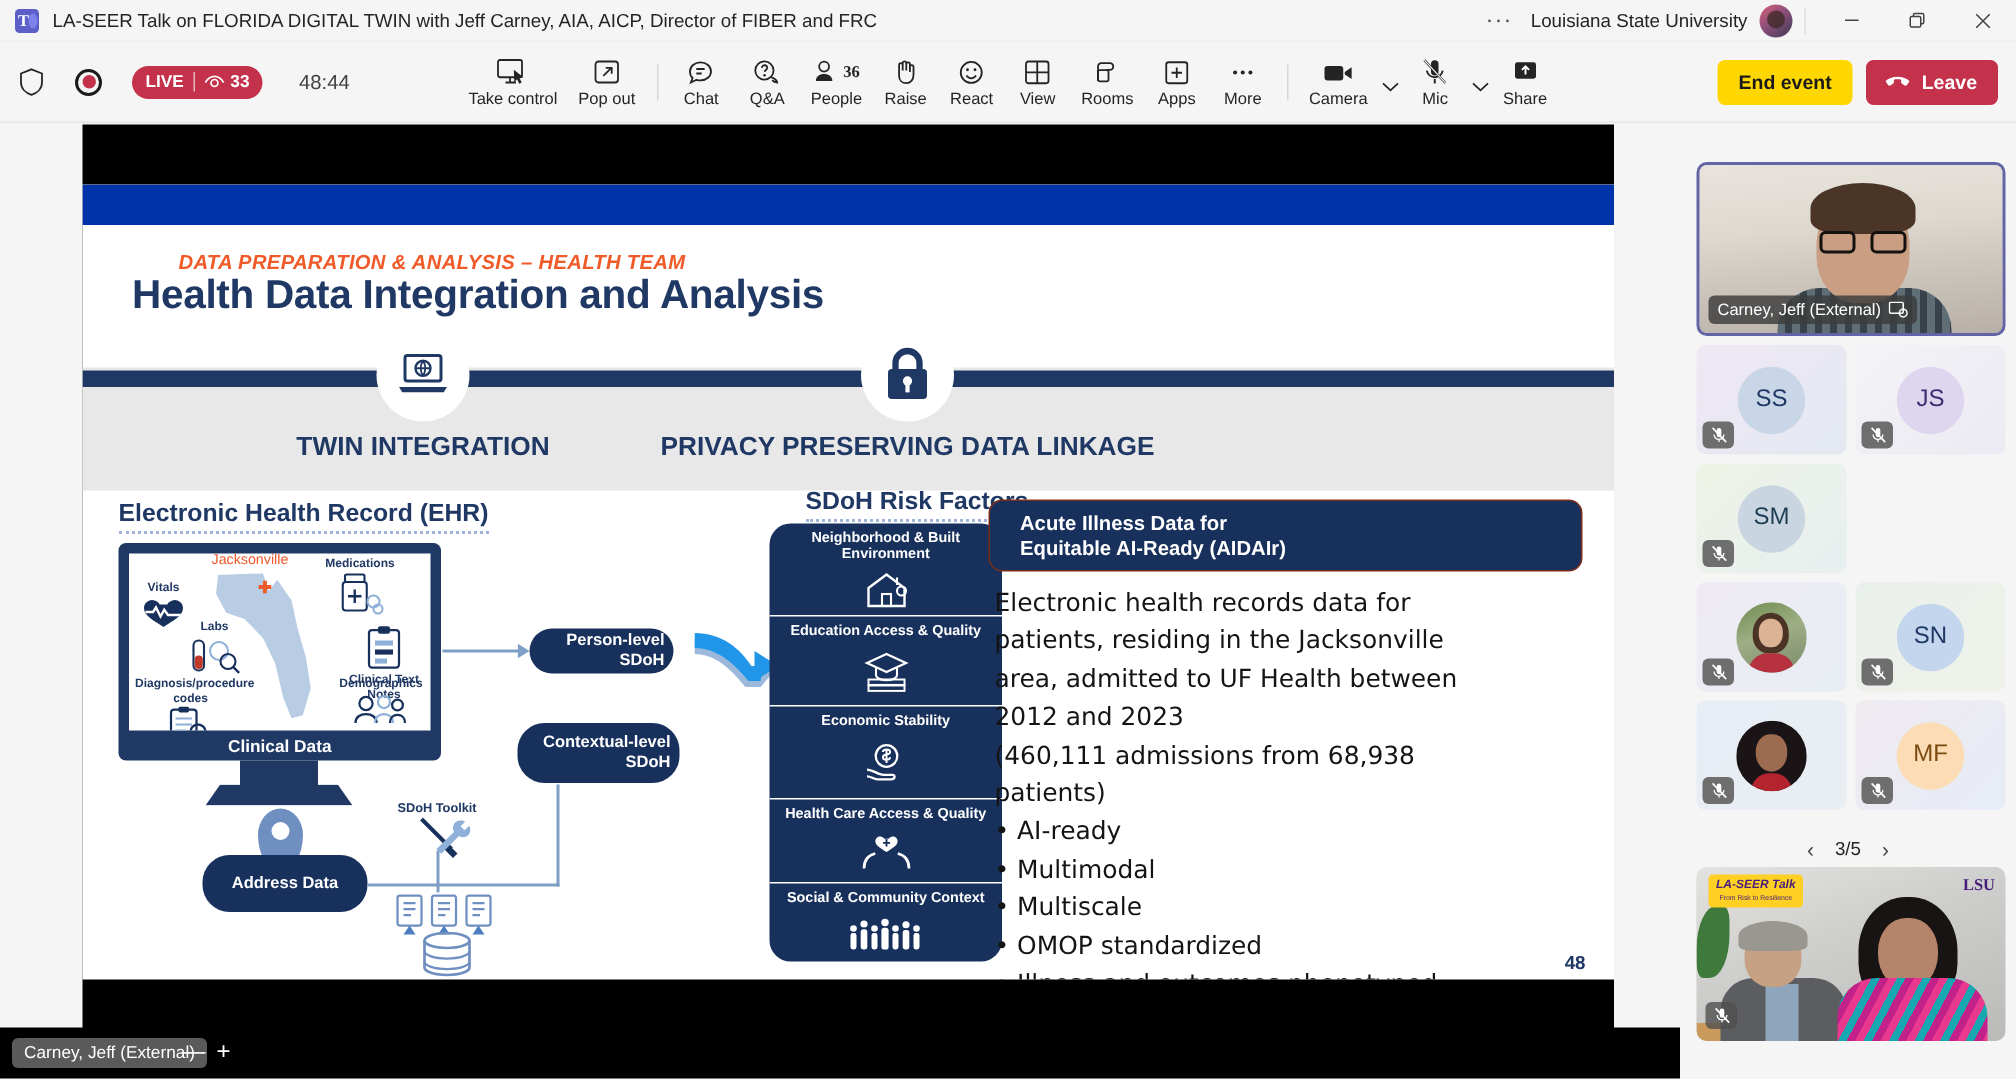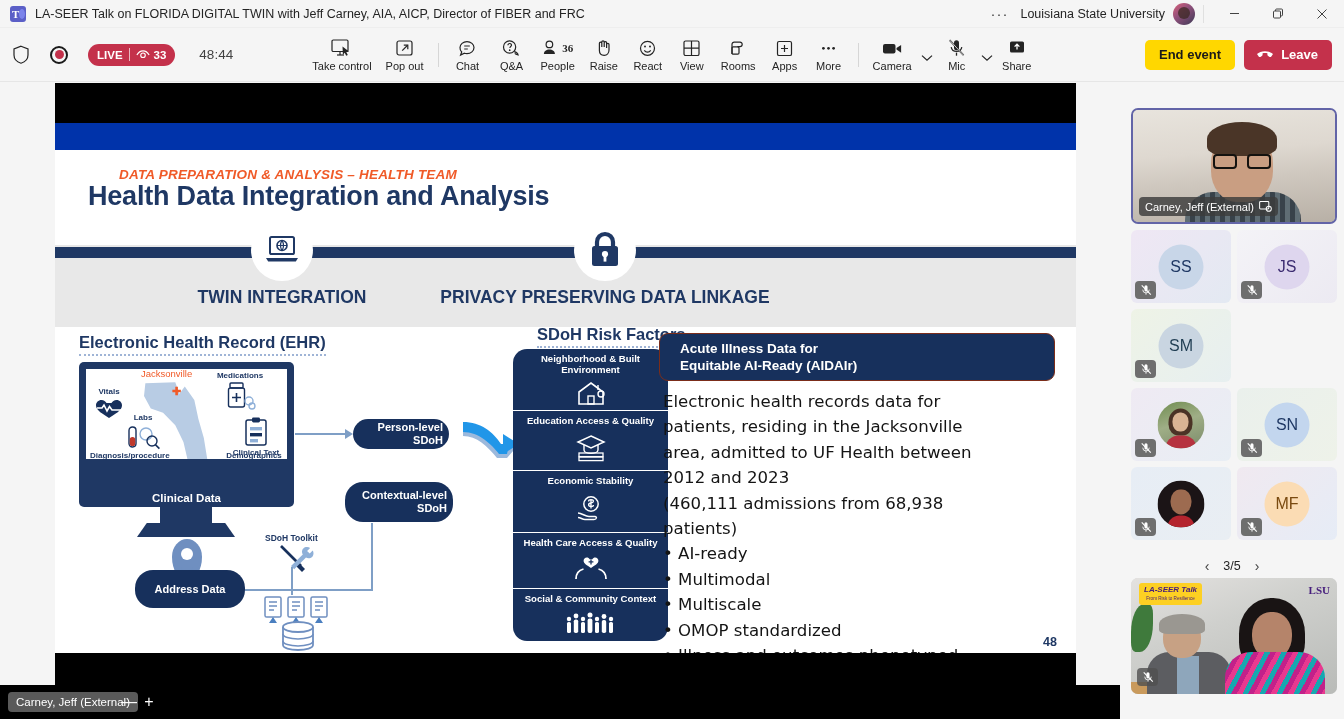--- a/index.html
+++ b/index.html
@@ -148,21 +148,21 @@
   .dg-title {
     position: absolute; color: #1f3864; font-size: 16.5px; font-weight: 700; white-space: nowrap;
   }
   .dg-title .underdot {
     display: block; border-bottom: 2px dotted #9fb4d6; margin-top: 2px; height: 0;
   }
   .monitor {
     position: absolute; left: 24px; top: 35px; width: 215px; height: 145px;
     background: #1f3864; border-radius: 5px; padding: 7px 7px 0 7px;
   }
-  .monitor .screen { width: 100%; height: 90px; background: #fff; position: relative; overflow: hidden; }
+  .monitor .screen { width: 100%; height: 118px; background: #fff; position: relative; overflow: hidden; }
   .monitor .mlabel {
     position: absolute; bottom: 3px; left: 0; width: 100%; text-align: center;
     color: #fff; font-size: 11.5px; font-weight: 700;
   }
   .mstand {
     position: absolute; left: 105px; top: 180px; width: 52px; height: 18px; background: #1f3864;
   }
   .mbase {
     position: absolute; left: 82px; top: 196px; width: 98px; height: 14px;
     background: #1f3864; clip-path: polygon(10% 0, 90% 0, 100% 100%, 0% 100%);

